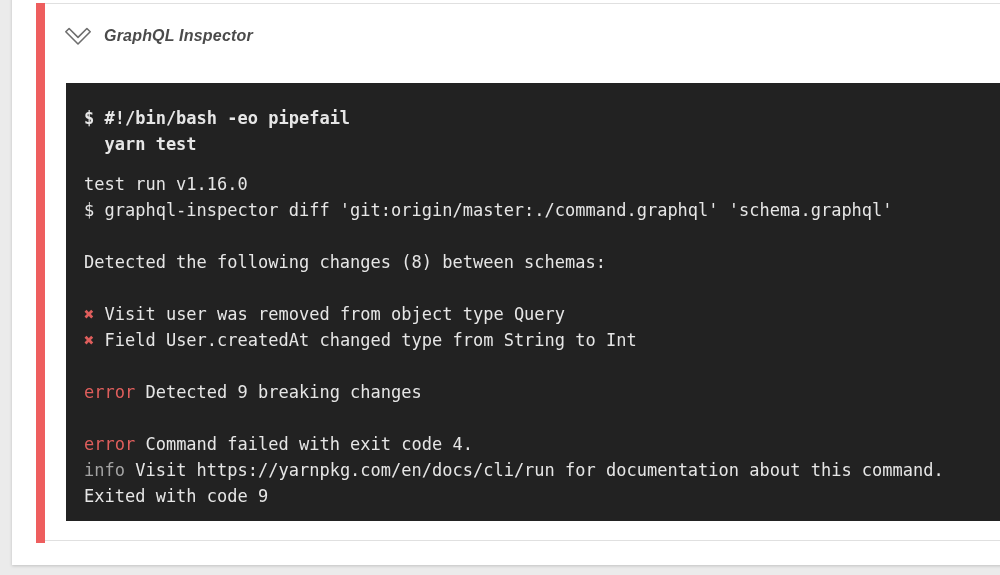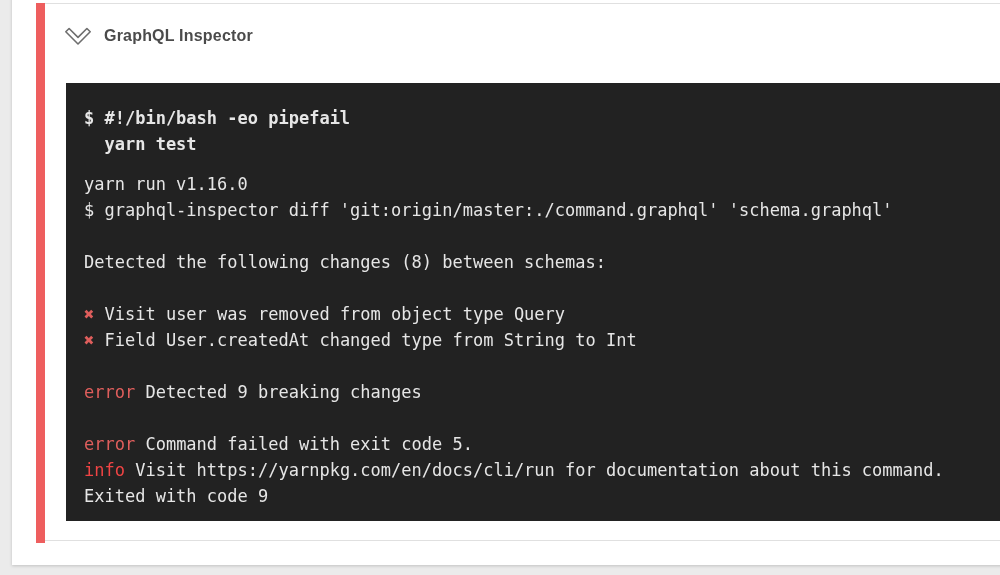--- a/index.html
+++ b/index.html
@@ -40,20 +40,21 @@
     background: var(--accent-red, #ee5e5e);
   }
   .step-header {
     position: absolute;
     left: 27px;
     top: 20px;
     display: flex;
     align-items: center;
     gap: 11px;
     cursor: pointer;
+    font-style: italic;
   }
   .chevron {
     width: 30px;
     height: 24px;
     display: inline-flex;
     align-items: center;
     justify-content: center;
   }
   .step-title {
     font-weight: bold;
@@ -102,29 +103,29 @@
       </span>
       <span class="step-title">GraphQL Inspector</span>
     </div>
 
     <div class="terminal">
       <div class="cmd">
         <div class="cmd-line">$ #!/bin/bash -eo pipefail</div>
         <div class="cmd-line">  yarn test</div>
       </div>
       <div class="terminal-lines" id="terminal-lines">
-          <div class="tline"><span>yarn run v1.16.0</span></div>
+          <div class="tline"><span>test run v1.16.0</span></div>
           <div class="tline"><span>$ graphql-inspector diff 'git:origin/master:./command.graphql' 'schema.graphql'</span></div>
           <div class="tline">&nbsp;</div>
           <div class="tline"><span>Detected the following changes (8) between schemas:</span></div>
           <div class="tline">&nbsp;</div>
           <div class="tline"><span style="color: rgb(223, 94, 92);">✖</span><span> Visit user was removed from object type Query</span></div>
           <div class="tline"><span style="color: rgb(223, 94, 92);">✖</span><span> Field User.createdAt changed type from String to Int</span></div>
           <div class="tline">&nbsp;</div>
           <div class="tline"><span style="color: rgb(223, 94, 92);">error</span><span> Detected 9 breaking changes</span></div>
           <div class="tline">&nbsp;</div>
-          <div class="tline"><span style="color: rgb(223, 94, 92);">error</span><span> Command failed with exit code 5.</span></div>
-          <div class="tline"><span style="color: #ef4444;">info</span><span> Visit https://yarnpkg.com/en/docs/cli/run for documentation about this command.</span></div>
+          <div class="tline"><span style="color: rgb(223, 94, 92);">error</span><span> Command failed with exit code 4.</span></div>
+          <div class="tline"><span style="color: #a3a3a3;">info</span><span> Visit https://yarnpkg.com/en/docs/cli/run for documentation about this command.</span></div>
           <div class="tline"><span>Exited with code 9</span></div>
         </div>
     </div>
   </div>
 </div>
 
 </body></html>

